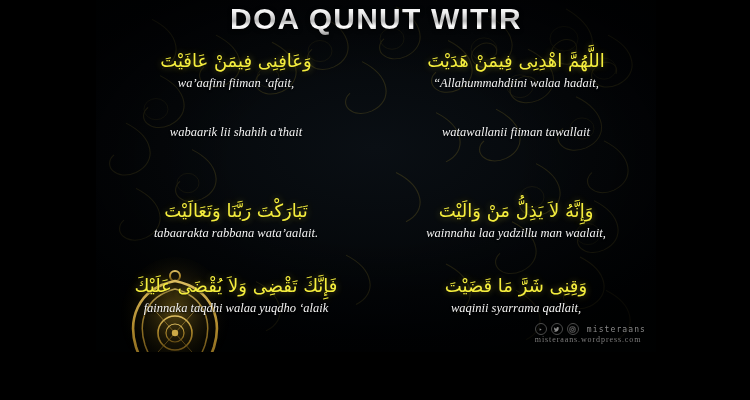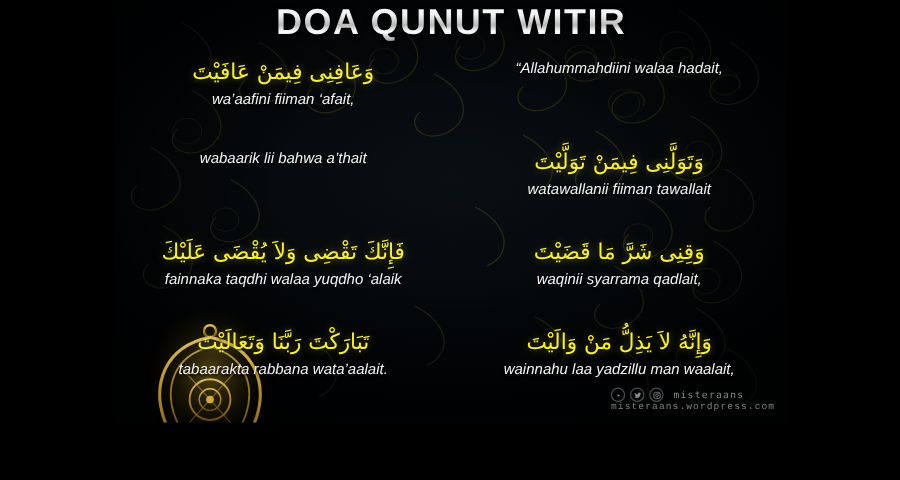--- a/index.html
+++ b/index.html
@@ -81,21 +81,21 @@
     direction:rtl;
     font-family:"DejaVu Sans", sans-serif;
     font-size:18px;
     line-height:1.45;
     color:#f5ee3e;
     text-shadow:0 0 7px rgba(230,220,60,.45), 0 1px 2px rgba(0,0,0,.95);
     white-space:nowrap;
   }
   .tr{
     margin-top:2px;
-    font-family:Liberation Sans, sans-serif;
+    font-family:Liberation Serif, serif;
     font-style:italic;
     font-size:12.5px;
     color:#f4f4f4;
     text-shadow:0 1px 2px rgba(0,0,0,.95);
     white-space:nowrap;
   }
 
   
   #citation{
     position:absolute; left:48px; top:364px; width:250px;
@@ -120,21 +120,21 @@
     display:flex; align-items:center; justify-content:center;
     color:#8c8c8c;
   }
   .soc svg{ width:7px; height:7px; fill:#8c8c8c; }
   .wm-name{
     font-family:"DejaVu Sans Mono", monospace;
     font-size:8px; color:#8a8a8a; letter-spacing:1.1px;
     padding-left:4px;
   }
   .wm-url{
-    font-family:Liberation Mono, monospace;
+    font-family:Liberation Serif, serif;
     font-size:8px; color:#7e7e7e; letter-spacing:.9px;
   }
 </style>
 </head>
 <body>
 
 <div id="poster">
 
   <div id="slide">
 
@@ -221,53 +221,53 @@
     <h1 id="title">DOA QUNUT WITIR</h1>
 
     <div id="verses">
 
       <div class="verse-row">
         <div class="hemi">
           <div class="ar">وَعَافِنِى فِيمَنْ عَافَيْتَ</div>
           <div class="tr">wa’aafini fiiman ‘afait,</div>
         </div>
         <div class="hemi">
+          <div class="ar">اللَّهُمَّ اهْدِنِى فِيمَنْ هَدَيْتَ</div>
           <div class="tr">“Allahummahdiini walaa hadait,</div>
         </div>
       </div>
 
       <div class="verse-row">
         <div class="hemi">
-          <div class="tr">wabaarik lii bahwa a’thait</div>
-        </div>
-        <div class="hemi">
-          <div class="ar">وَتَوَلَّنِى فِيمَنْ تَوَلَّيْتَ</div>
+          <div class="tr">wabaarik lii shahih a’thait</div>
+        </div>
+        <div class="hemi">
           <div class="tr">watawallanii fiiman tawallait</div>
+        </div>
+      </div>
+
+      <div class="verse-row">
+        <div class="hemi">
+          <div class="ar">تَبَارَكْتَ رَبَّنَا وَتَعَالَيْتَ</div>
+          <div class="tr">tabaarakta rabbana wata’aalait.</div>
+        </div>
+        <div class="hemi">
+          <div class="ar">وَإِنَّهُ لاَ يَذِلُّ مَنْ وَالَيْتَ</div>
+          <div class="tr">wainnahu laa yadzillu man waalait,</div>
         </div>
       </div>
 
       <div class="verse-row">
         <div class="hemi">
           <div class="ar">فَإِنَّكَ تَقْضِى وَلاَ يُقْضَى عَلَيْكَ</div>
           <div class="tr">fainnaka taqdhi walaa yuqdho ‘alaik</div>
         </div>
         <div class="hemi">
           <div class="ar">وَقِنِى شَرَّ مَا قَضَيْتَ</div>
           <div class="tr">waqinii syarrama qadlait,</div>
-        </div>
-      </div>
-
-      <div class="verse-row">
-        <div class="hemi">
-          <div class="ar">تَبَارَكْتَ رَبَّنَا وَتَعَالَيْتَ</div>
-          <div class="tr">tabaarakta rabbana wata’aalait.</div>
-        </div>
-        <div class="hemi">
-          <div class="ar">وَإِنَّهُ لاَ يَذِلُّ مَنْ وَالَيْتَ</div>
-          <div class="tr">wainnahu laa yadzillu man waalait,</div>
         </div>
       </div>
 
     </div>
 
     <div id="citation">
       <div>(HR. Abu Daud no. 1425, An Nasai no. 1745, At Tirmidzi no. 464</div>
       <div>Syaikh Al Albani mengatakan bahwa hadits ini shahih)[1]</div>
     </div>
 

